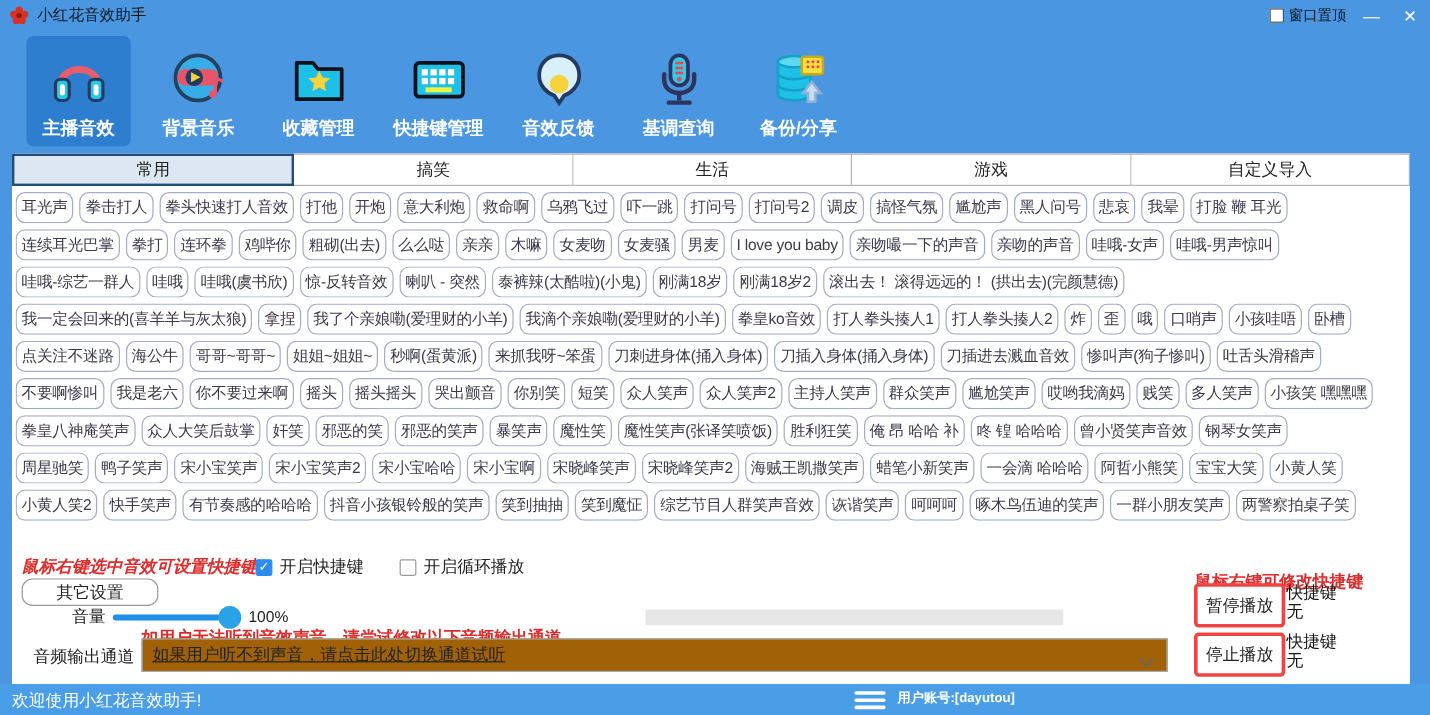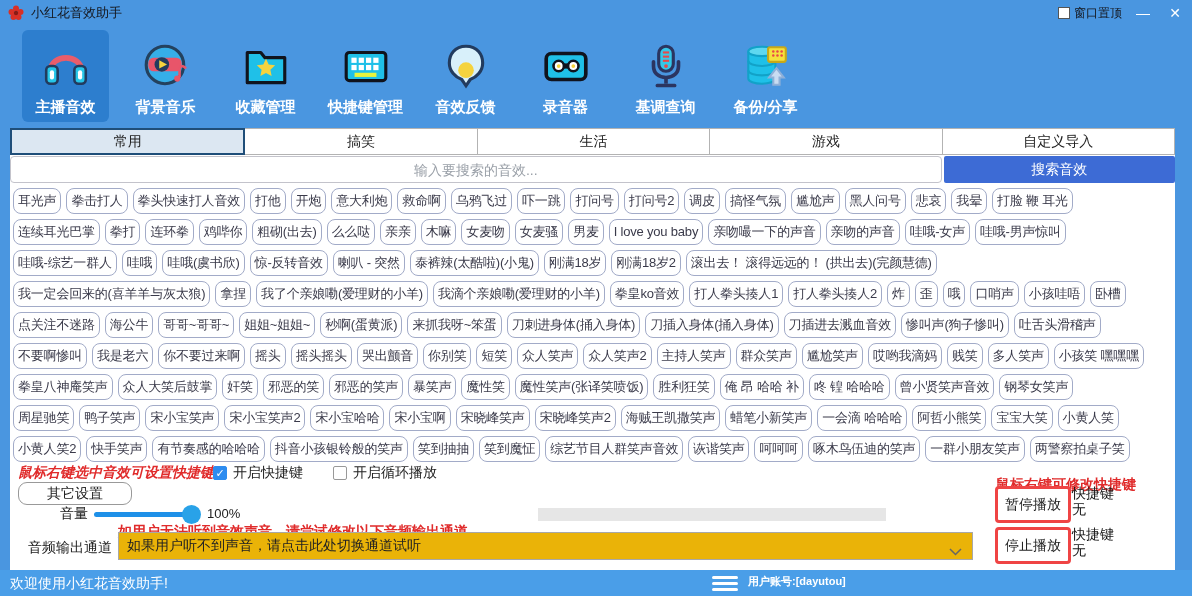--- a/index.html
+++ b/index.html
@@ -49,21 +49,21 @@
   .cb.checked{background:#2D8CF0;border-color:#2D8CF0;}
   .chk-gap{width:18px;}
   .other-btn{position:absolute;left:8px;top:354px;width:112px;height:21px;border:1px solid #999;border-radius:9px;background:#fff;font-size:14px;color:#222;display:flex;align-items:center;justify-content:center;cursor:default;}
   .vol-label{position:absolute;left:50px;top:377px;font-size:14px;color:#222;}
   .vol-track{position:absolute;left:84px;top:384px;width:97px;height:5px;background:#1E90E8;border-radius:3px;}
   .vol-handle{position:absolute;left:172px;top:377px;width:19px;height:19px;border-radius:50%;background:#29A2E8;}
   .vol-value{position:absolute;left:197px;top:378px;font-size:13px;color:#222;}
   .vol-bar{position:absolute;left:528px;top:380px;width:348px;height:13px;background:#E6E6E6;}
   .warning{position:absolute;left:108px;top:395px;color:#E02B2B;font-size:14px;font-weight:bold;}
   .out-label{position:absolute;left:18px;top:411px;font-size:14px;color:#222;}
-  .out-select{position:absolute;left:108px;top:404px;width:855px;height:28px;border:1px solid #a8a8a8;background:#eab308;font-size:14px;color:#222;display:flex;align-items:center;padding-left:8px;box-sizing:border-box;cursor:default;}
+  .out-select{position:absolute;left:108px;top:404px;width:855px;height:28px;border:1px solid #a8a8a8;background:#a16207;font-size:14px;color:#222;display:flex;align-items:center;padding-left:8px;box-sizing:border-box;cursor:default;text-decoration:underline;}
   .out-chevron{position:absolute;right:10px;top:10px;}
   .side-btn{position:absolute;left:985px;width:70px;height:31px;border:3px solid #ef4444;border-radius:4px;background:#fff;font-size:14px;color:#222;display:flex;align-items:center;justify-content:center;cursor:default;text-align:right;}
   .pause-btn{top:358px;}
   .stop-btn{top:399px;}
   .hotkey{position:absolute;left:1062px;font-size:14px;color:#141414;line-height:16px;}
   .hk1{top:357px;} .hk2{top:398px;}
 
   
   .statusbar{position:absolute;left:0;right:0;bottom:0;height:26px;background:#4A9EE8;color:#fff;}
   .status-left{position:absolute;left:10px;top:5px;font-size:14px;}
@@ -149,31 +149,20 @@
       </div>
       <div class="tool">
         <div class="tool-icon"><svg viewBox="0 0 48 48">
             <path d="M24 5 C13 5 8 13 8 21 c0 8 6 14 12 16 l4 6 4 -6 c6 -2 12 -8 12 -16 C40 13 35 5 24 5 Z" fill="#D8F0FA" stroke="#223B5E" stroke-width="3"></path>
             <circle cx="24" cy="28" r="7.5" fill="#F5D33E"></circle>
           </svg></div>
         <div class="tool-label">音效反馈</div>
       </div>
       <div class="tool">
         <div class="tool-icon"><svg viewBox="0 0 48 48">
-            <rect x="5" y="12" width="38" height="25" rx="5" fill="#1FC0E8" stroke="#10131D" stroke-width="3.5"></rect>
-            <rect x="16" y="21.5" width="16" height="5" fill="#10131D"></rect>
-            <circle cx="17" cy="24" r="5" fill="#fff" stroke="#10131D" stroke-width="2.5"></circle>
-            <circle cx="31" cy="24" r="5" fill="#fff" stroke="#10131D" stroke-width="2.5"></circle>
-            <circle cx="17" cy="24" r="1.8" fill="#F5D33E"></circle>
-            <circle cx="31" cy="24" r="1.8" fill="#F5D33E"></circle>
-          </svg></div>
-        <div class="tool-label">录音器</div>
-      </div>
-      <div class="tool">
-        <div class="tool-icon"><svg viewBox="0 0 48 48">
             <rect x="17" y="5" width="14" height="24" rx="7" fill="#35C8E8" stroke="#2B3560" stroke-width="3"></rect>
             <g stroke="#E84848" stroke-width="2">
               <line x1="21" y1="11" x2="27" y2="11"></line>
               <line x1="21" y1="15" x2="27" y2="15"></line>
               <line x1="21" y1="19" x2="27" y2="19"></line>
             </g>
             <circle cx="24" cy="24" r="1.8" fill="#E84848"></circle>
             <path d="M12 20 v4 c0 7 5 11 12 11 7 0 12 -4 12 -11 v-4" fill="none" stroke="#2B3560" stroke-width="3.5" stroke-linecap="round"></path>
             <line x1="24" y1="35" x2="24" y2="41" stroke="#2B3560" stroke-width="3.5"></line>
             <rect x="14" y="41" width="20" height="3.5" rx="1.5" fill="#2B3560"></rect>
@@ -202,24 +191,20 @@
 
   <div class="content">
     <div class="tabs">
         <div class="tab active">常用</div>
         <div class="tab">搞笑</div>
         <div class="tab">生活</div>
         <div class="tab">游戏</div>
         <div class="tab">自定义导入</div>
       </div>
 
-    <div class="searchrow">
-      <input class="search-input" placeholder="输入要搜索的音效..." style="">
-      <div class="search-btn">搜索音效</div>
-    </div>
 
     <div class="grid">
         <div class="srow">
           <button class="sbtn">耳光声</button>
           <button class="sbtn">拳击打人</button>
           <button class="sbtn">拳头快速打人音效</button>
           <button class="sbtn">打他</button>
           <button class="sbtn">开炮</button>
           <button class="sbtn">意大利炮</button>
           <button class="sbtn">救命啊</button>

